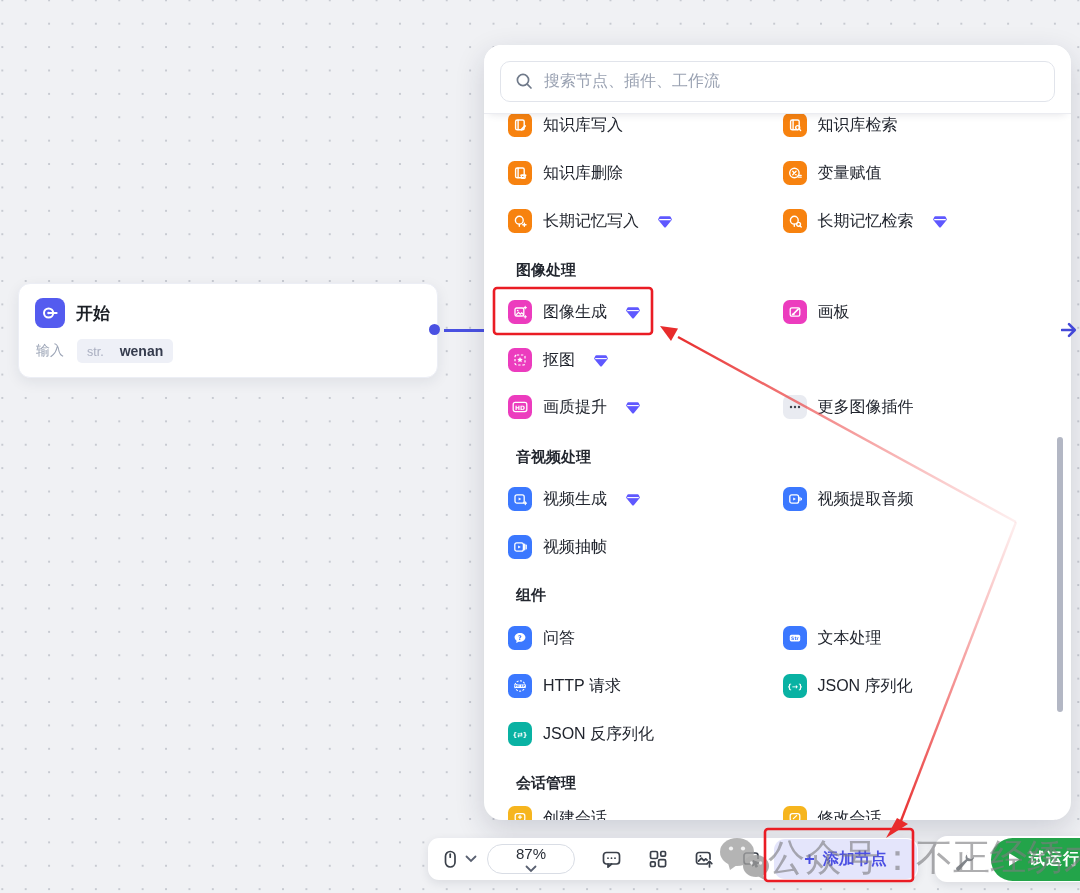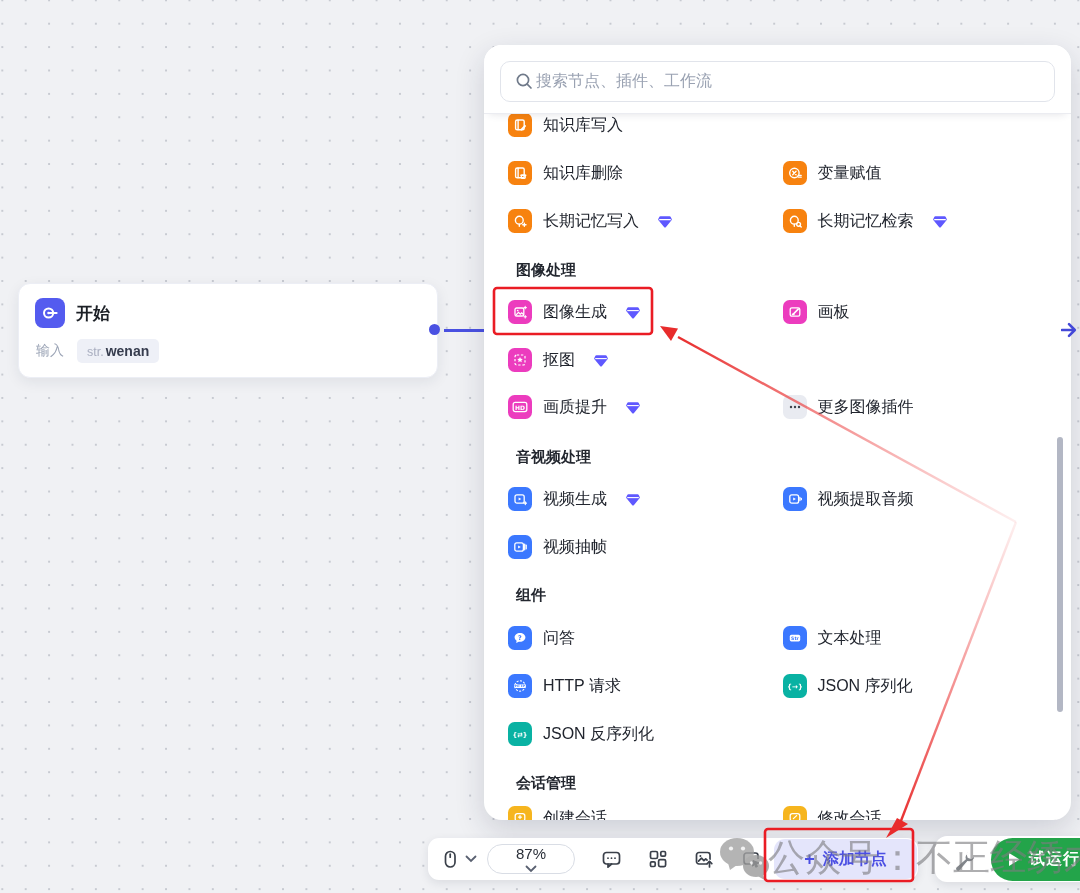--- a/index.html
+++ b/index.html
@@ -19,36 +19,36 @@
     position:absolute; left:18px; top:283px; width:420px; height:95px;
     background:#fff; border:1px solid #eceef5; border-radius:12px;
     box-shadow:0 4px 14px rgba(30,35,60,.08); z-index:4; padding:14px 18px 0 16px;
   }
   .start-node .title-row{ display:flex; align-items:center; gap:11px; }
   .node-icon{ width:30px; height:30px; border-radius:8px; background:#545bef;
     display:flex; align-items:center; justify-content:center; flex:0 0 auto; }
   .start-node .title{ font-size:17px; font-weight:bold; color:#1c2026; }
   .start-node .io-row{ display:flex; align-items:center; gap:13px; margin:11px 0 0 1px; }
   .io-label{ font-size:14px; color:#9aa3b5; }
-  .param-tag{ background:#eef0f7; border-radius:5px; padding:4px 10px; display:flex; align-items:baseline; gap:2px; }
+  .param-tag{ background:#eef0f7; border-radius:5px; padding:4px 10px; display:flex; align-items:baseline; gap:16px; }
   .param-type{ font-size:12.5px; color:#a9aec0; }
   .param-name{ font-size:14px; font-weight:bold; color:#363c4e; }
   .out-port{ position:absolute; left:429px; top:324px; width:11px; height:11px; border-radius:50%;
     background:#4a51e2; z-index:5; }
   .edge-line{ position:absolute; left:444px; top:328.5px; width:40px; height:3px; background:#4a51e2; z-index:3; }
 
   
   .panel{ position:absolute; left:484px; top:45px; width:587px; height:775px;
     background:#fff; border-radius:18px; box-shadow:0 10px 30px rgba(25,30,60,.16);
     z-index:6; overflow:hidden; }
   .panel-header{ position:absolute; left:0; top:0; right:0; height:69px; background:#fff; z-index:3;
     padding:16px 16px 0 16px; border-bottom:1px solid #ebecf1;
     box-shadow:0 5px 8px -5px rgba(40,45,70,.14); }
   .search-box{ height:41px; border:1.5px solid #e1e4eb; border-radius:10px;
-    display:flex; align-items:center; gap:2px; padding:9px 14px; background:#fff; }
+    display:flex; align-items:center; gap:10px; padding:9px 14px; background:#fff; }
   .search-box .ph{ font-size:16px; color:#9aa2b2; }
 
   .p-row{ position:absolute; left:24px; right:14px; height:24px; display:flex; z-index:1; }
   .p-cell{ display:flex; align-items:center; gap:11px; width:283px; cursor:pointer; }
   .p-cell .lbl{ font-size:16px; color:#21252e; white-space:nowrap; }
   .sec-header{ position:absolute; left:32px; height:22px; font-size:15px; font-weight:600; color:#23272f; z-index:1; }
   .nicon{ width:24px; height:24px; border-radius:6.5px; display:flex; align-items:center;
     justify-content:center; flex:0 0 auto; }
   .c-orange{ background:#f7820f; } .c-pink{ background:#ec3cbe; } .c-blue{ background:#3b78ff; }
   .c-teal{ background:#09b2a3; } .c-yellow{ background:#f6b51e; } .c-grey{ background:#e9ebf1; }
@@ -130,20 +130,31 @@
     <div class="p-cell">
       <span class="nicon c-orange">
         <svg width="14" height="14" viewBox="0 0 14 14" fill="none" stroke="#fff" stroke-width="1.4" stroke-linecap="round">
           <rect x="2.6" y="2" width="8.6" height="9.8" rx="1.6"></rect>
             <line x1="5.1" y1="2.2" x2="5.1" y2="11.6"></line>
           <line x1="8.4" y1="11.6" x2="12" y2="8" stroke-width="1.9"></line>
           </svg>
       </span>
       <span class="lbl">知识库写入</span>
     </div>
+    <div class="p-cell">
+      <span class="nicon c-orange">
+        <svg width="14" height="14" viewBox="0 0 14 14" fill="none" stroke="#fff" stroke-width="1.4" stroke-linecap="round">
+          <rect x="2.6" y="2" width="8.6" height="9.8" rx="1.6"></rect>
+            <line x1="5.1" y1="2.2" x2="5.1" y2="11.6"></line>
+          <circle cx="9.7" cy="9.6" r="2"></circle>
+            <line x1="11.2" y1="11.1" x2="12.6" y2="12.5"></line>
+          </svg>
+      </span>
+      <span class="lbl">知识库检索</span>
+    </div>
   </div>
 
   <div class="p-row" style="top:116px">
     <div class="p-cell">
       <span class="nicon c-orange">
         <svg width="14" height="14" viewBox="0 0 14 14" fill="none" stroke="#fff" stroke-width="1.4" stroke-linecap="round">
           <rect x="2.6" y="2" width="8.6" height="9.8" rx="1.6"></rect>
             <line x1="5.1" y1="2.2" x2="5.1" y2="11.6"></line>
           <rect x="8.4" y="9.2" width="3.8" height="3" rx=".6"></rect>
             <line x1="7.9" y1="9.2" x2="12.8" y2="9.2"></line>

